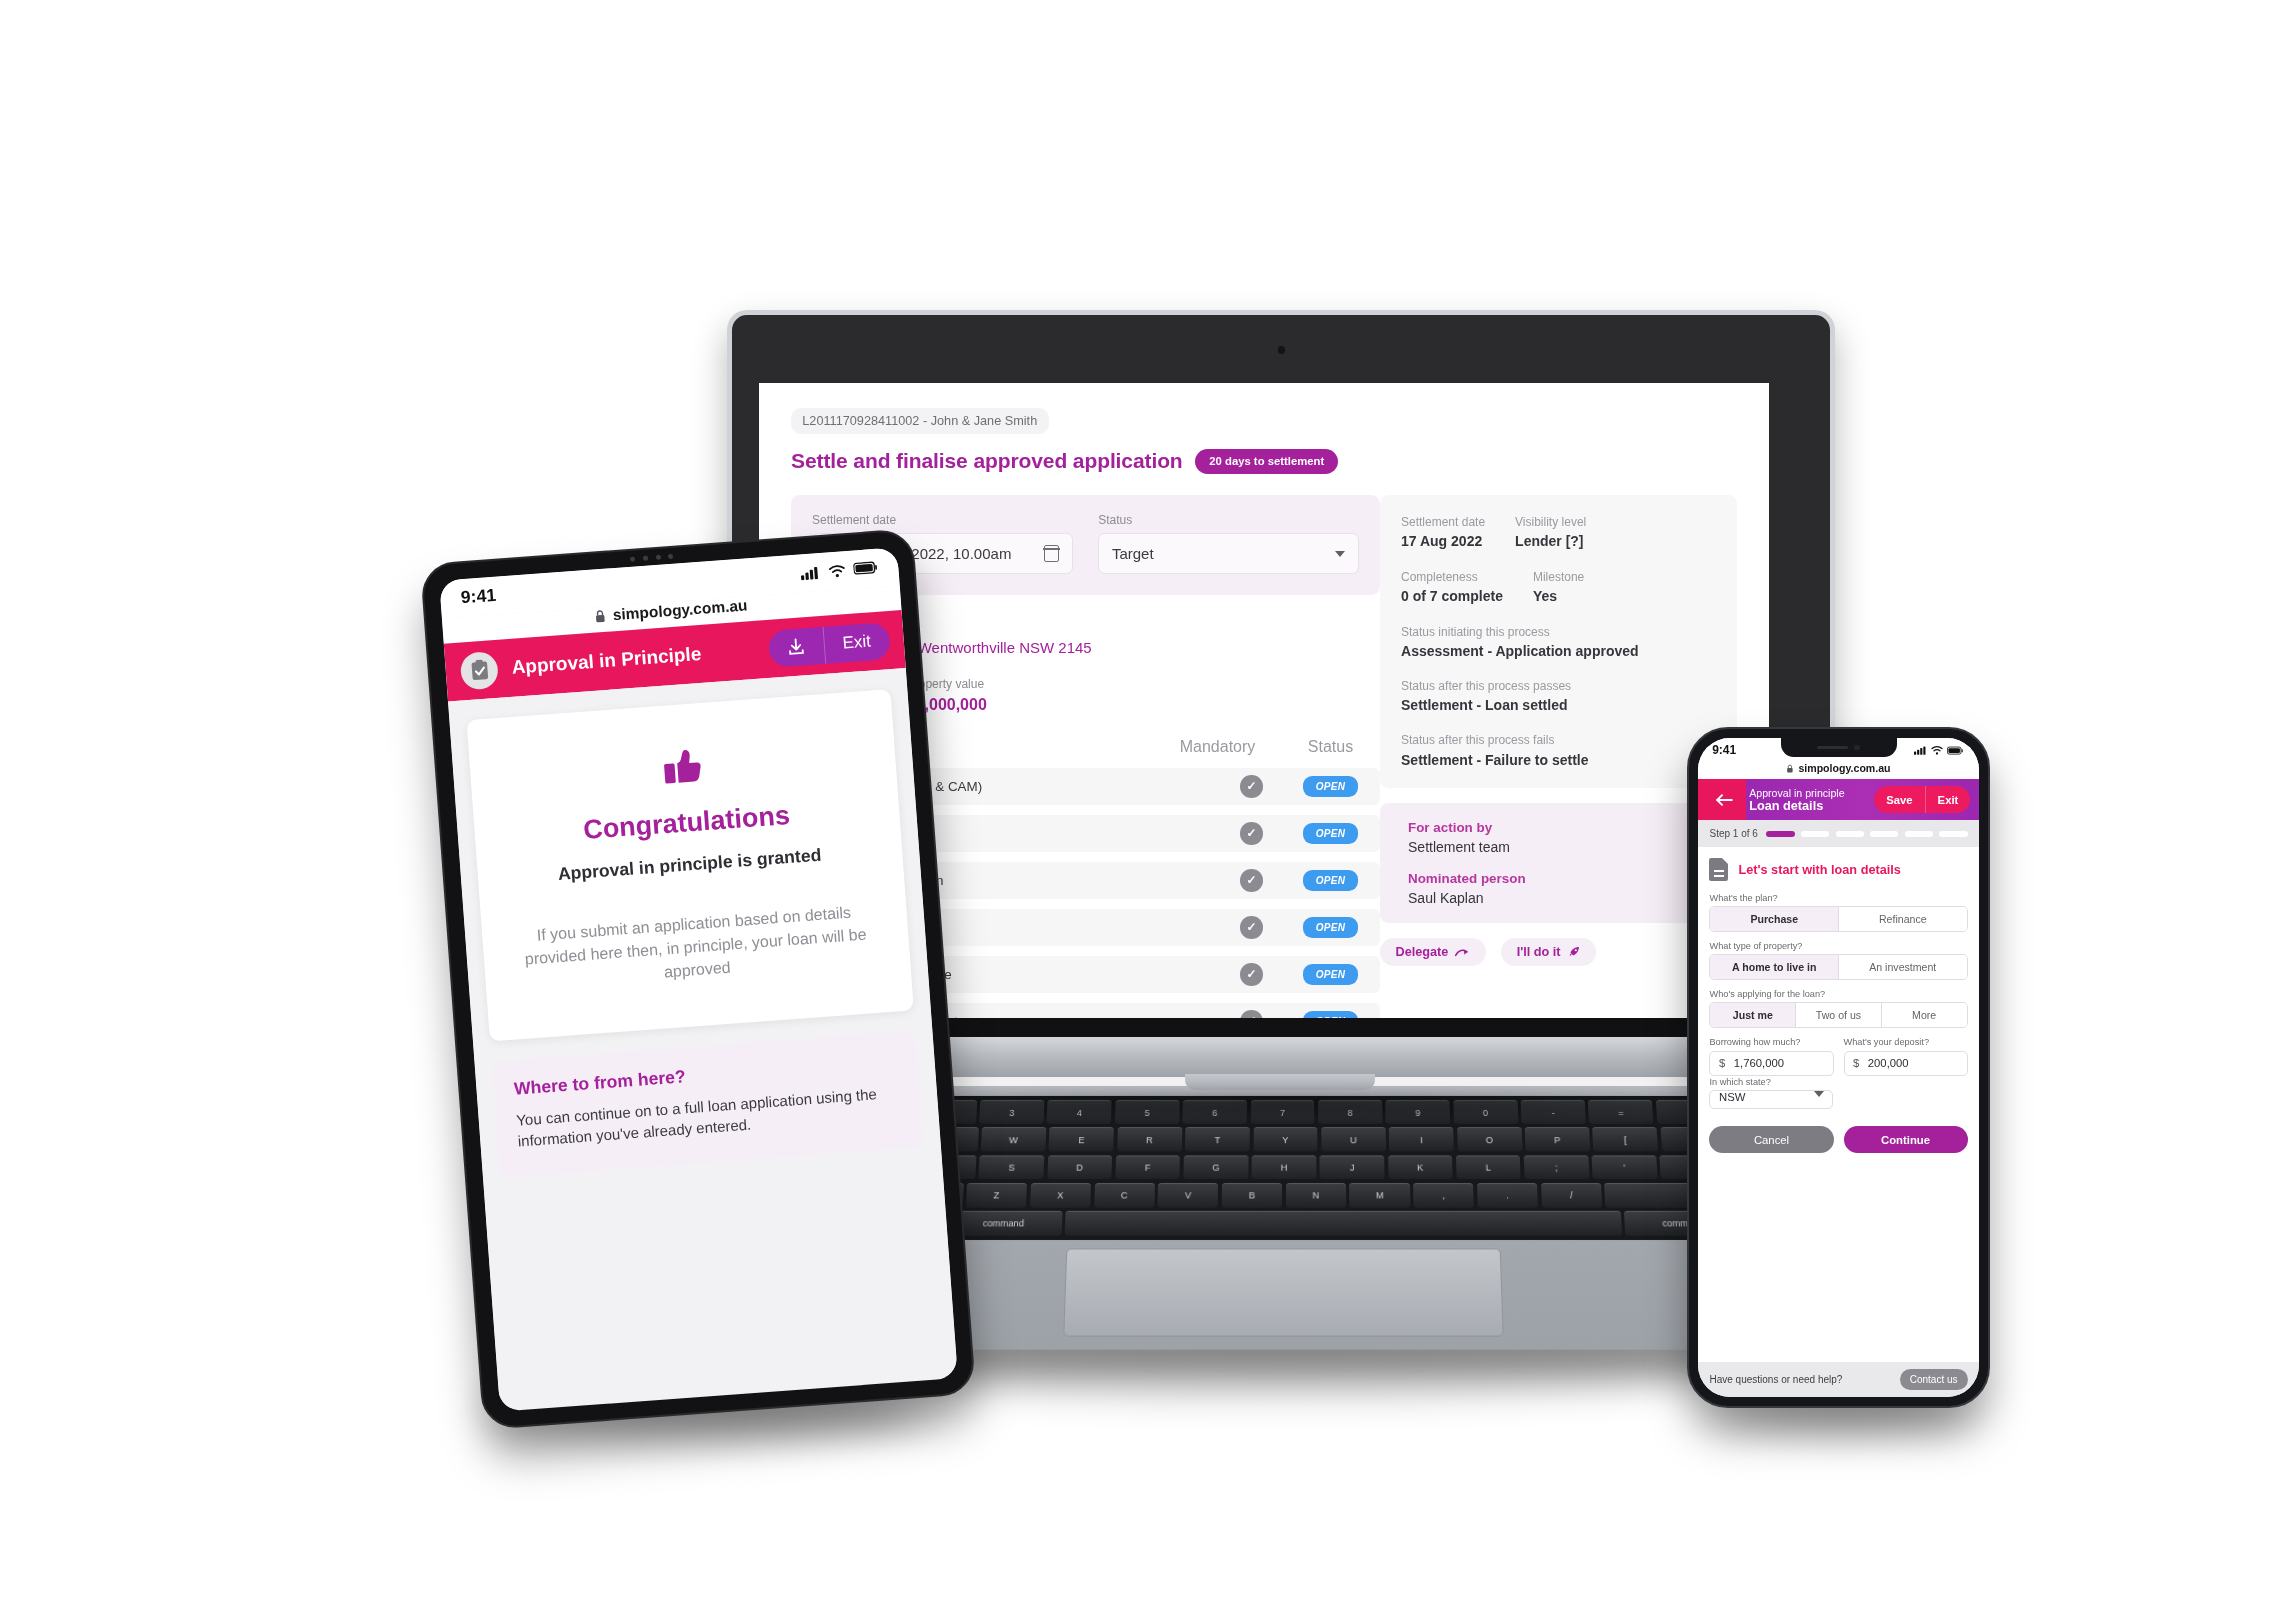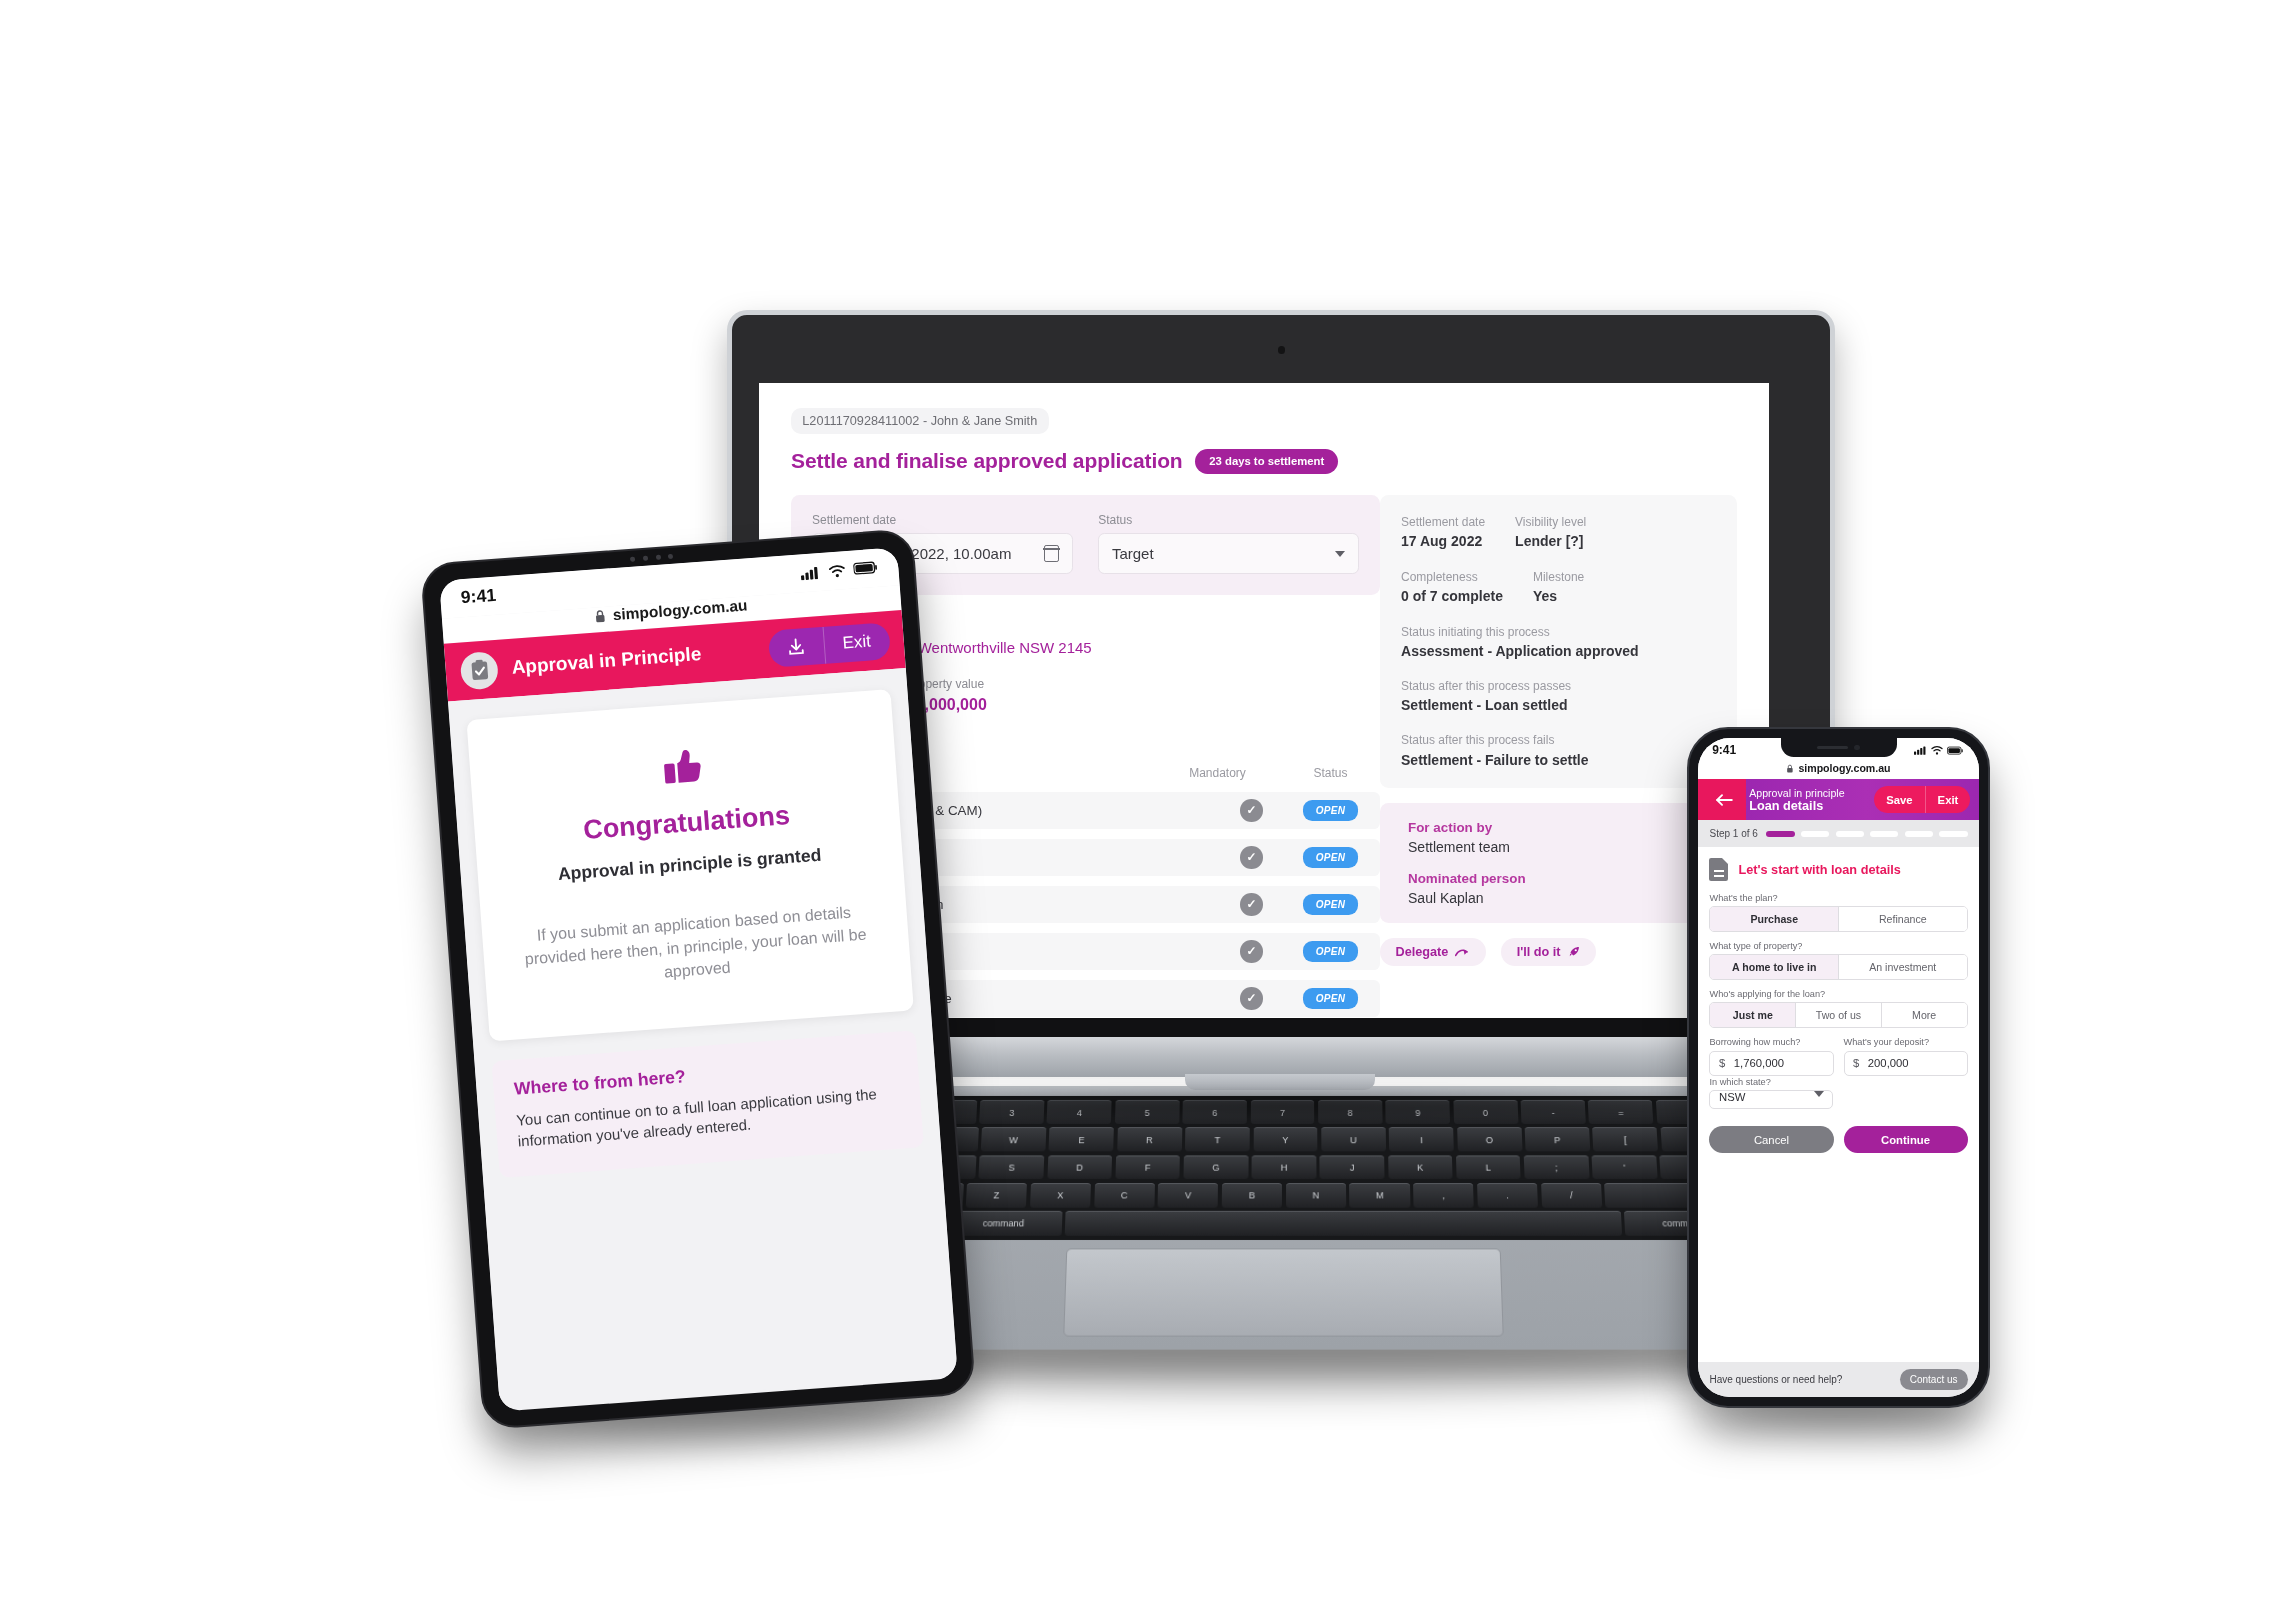--- a/index.html
+++ b/index.html
@@ -132,21 +132,21 @@
   .ab-val { font-size:14px; color:#35353b; margin-bottom:15.5px; }
   .ab-val:last-child { margin-bottom:0; }
   .lp-actbtns { display:flex; gap:15.5px; margin-top:15.5px; }
   .lp-actbtn {
     background:#f6eef6; color:#a4219b; font-size:12.7px; font-weight:600;
     border-radius:14px; padding:7px 15.5px; display:flex; align-items:center; gap:6.3px;
   }
 
   .tasks { margin-top:24px; }
   .tasks-head { display:flex; justify-content:flex-end; gap:34px; padding-right:10px; margin-bottom:11.3px; }
-  .tasks-head span { font-size:12px; color:#9a9aa1; width:79px; text-align:center;margin-top:28px; }
+  .tasks-head span { font-size:16px; color:#9a9aa1; width:79px; text-align:center; }
   .task-row {
     display:flex; align-items:center; background:#f6f6f7; border-radius:6.3px;
     height:37px; margin-bottom:10px; padding:0 10px 0 17px;
   }
   .task-name { flex:1; font-size:13.4px; color:#3a3a40; }
   .task-mand { width:79px; display:flex; justify-content:center; }
   .task-stat { width:79px; display:flex; justify-content:center;font-style:italic; }
   .chk { width:22.6px;height:22.6px;border-radius:50%;background:#8b8b91;display:flex;align-items:center;justify-content:center;color:#fff;font-size:12px;font-weight:700; }
   .open-badge { background:#3d9bf0; color:#fff; font-size:10px; font-weight:700; padding:5px 12.7px; border-radius:9.2px; letter-spacing:0.3px; }
 
@@ -352,21 +352,21 @@
   <div class="laptop">
     <div class="laptop-lid">
       <div class="laptop-cam"></div>
       <div class="laptop-screen">
         <div class="lp">
 
           <div class="lp-ref">L2011170928411002 - John &amp; Jane Smith</div>
 
           <div class="lp-titlerow">
             <div class="lp-title">Settle and finalise approved application</div>
-            <div class="lp-pill">23 days to settlement</div>
+            <div class="lp-pill">20 days to settlement</div>
           </div>
 
           <div class="lp-cols">
             <div class="lp-left">
 
               <div class="lp-panel">
                 <div class="lp-fields">
                   <div class="lp-field">
                     <div class="lp-flabel">Settlement date</div>
                     <div class="lp-input">

